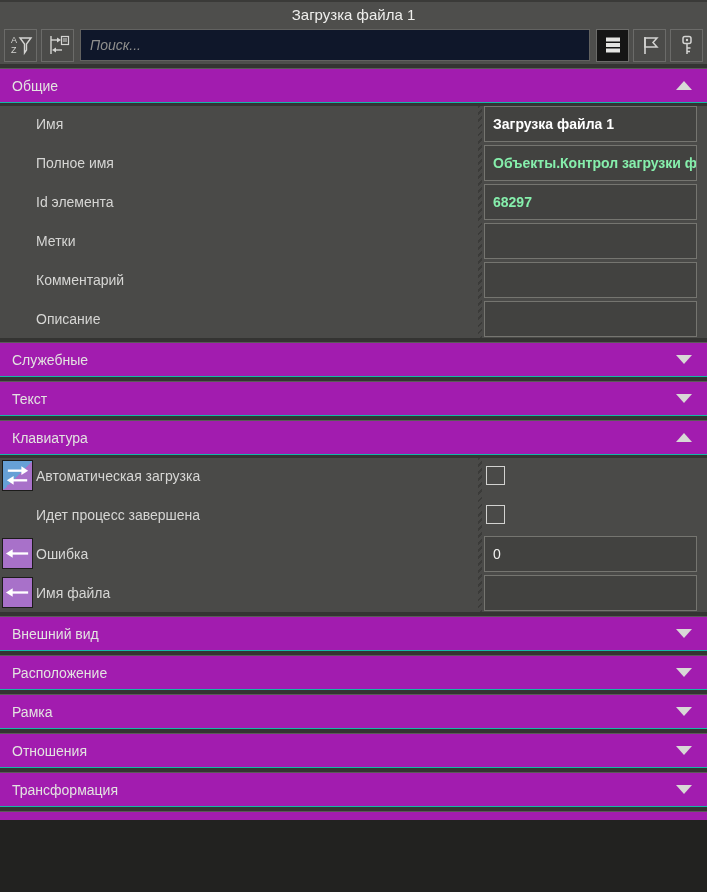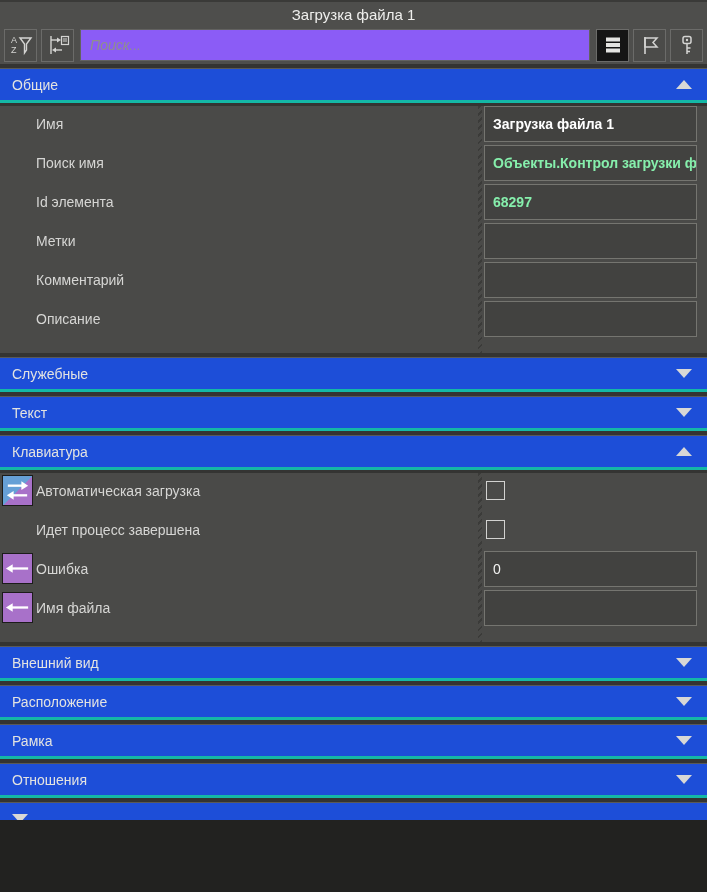--- a/index.html
+++ b/index.html
@@ -22,39 +22,39 @@
   }
   .tbtn {
     width:33px; height:33px; flex:0 0 33px; margin:0 2px;
     background:#4b4b49; border:1px solid #6b6b69;
     display:flex; align-items:center; justify-content:center; cursor:pointer;
   }
   .tbtn.active { background:#151515; }
   .tbtn svg { display:block; }
   .search {
     flex:1 1 auto; height:32px; margin:0 4px;
-    background:#8b5cf6; border:1px solid #626260;
+    background:#0f172a; border:1px solid #626260;
     color:#dcdcda; font-size:14px; font-style:italic;
     padding:0 9px; outline:none;
     font-family:"Liberation Sans", sans-serif;
   }
   .search::placeholder { color:#8f8f8d; font-style:italic; opacity:1; }
   
   .sec {
-    height:35px; margin-top:4px; background:#1d4ed8;
-    border-top:1px solid #5a5a58; border-bottom:3px solid #14b8a6;
+    height:35px; margin-top:4px; background:#a21caf;
+    border-top:1px solid #5a5a58; border-bottom:1px solid #14b8a6;
     display:flex; align-items:center; padding:0 15px 0 12px; cursor:pointer;
   }
   .sec-label { flex:1; color:#e3e3e1; font-size:14px; }
   .tri { width:0; height:0; border-left:8px solid transparent; border-right:8px solid transparent; }
   .tri.up   { border-bottom:9px solid #d8d8d6; }
   .tri.down { border-top:9px solid #d8d8d6; }
   .sec.partial { height:10px; }
   
-  .sec-body { position:relative; background:#4a4a48; padding-bottom:16px; }
+  .sec-body { position:relative; background:#4a4a48; padding-bottom:1px; }
   .zigzag {
     position:absolute; left:478px; top:0; bottom:0; width:4px;
     background:repeating-linear-gradient(-45deg,#3b3b39 0 2px, transparent 2px 5px);
   }
   .row { position:relative; height:36px; margin-top:3px; }
   .row-label {
     position:absolute; left:36px; top:50%; transform:translateY(-50%);
     color:#d6d6d4; font-size:14px; white-space:nowrap;
   }
   .row-icon {
@@ -144,21 +144,21 @@
     <span class="sec-label">Общие</span>
     <span class="tri up"></span>
   </div>
   <div class="sec-body">
     <div class="zigzag"></div>
     <div class="row">
       <span class="row-label">Имя</span>
       <div class="field bold">Загрузка файла 1</div>
     </div>
     <div class="row">
-      <span class="row-label">Поиск имя</span>
+      <span class="row-label">Полное имя</span>
       <div class="field readonly">Объекты.Контрол загрузки ф</div>
     </div>
     <div class="row">
       <span class="row-label">Id элемента</span>
       <div class="field readonly">68297</div>
     </div>
     <div class="row">
       <span class="row-label">Метки</span>
       <div class="field"></div>
     </div>
@@ -236,20 +236,21 @@
   </div>
   <div class="sec">
     <span class="sec-label">Рамка</span>
     <span class="tri down"></span>
   </div>
   <div class="sec">
     <span class="sec-label">Отношения</span>
     <span class="tri down"></span>
   </div>
   <div class="sec">
+    <span class="sec-label">Трансформация</span>
     <span class="tri down"></span>
   </div>
   <div class="sec">
     <span class="sec-label">Клавиатура</span>
     <span class="tri down"></span>
   </div>
 
   <div class="sec partial"></div>
 
 </div>

